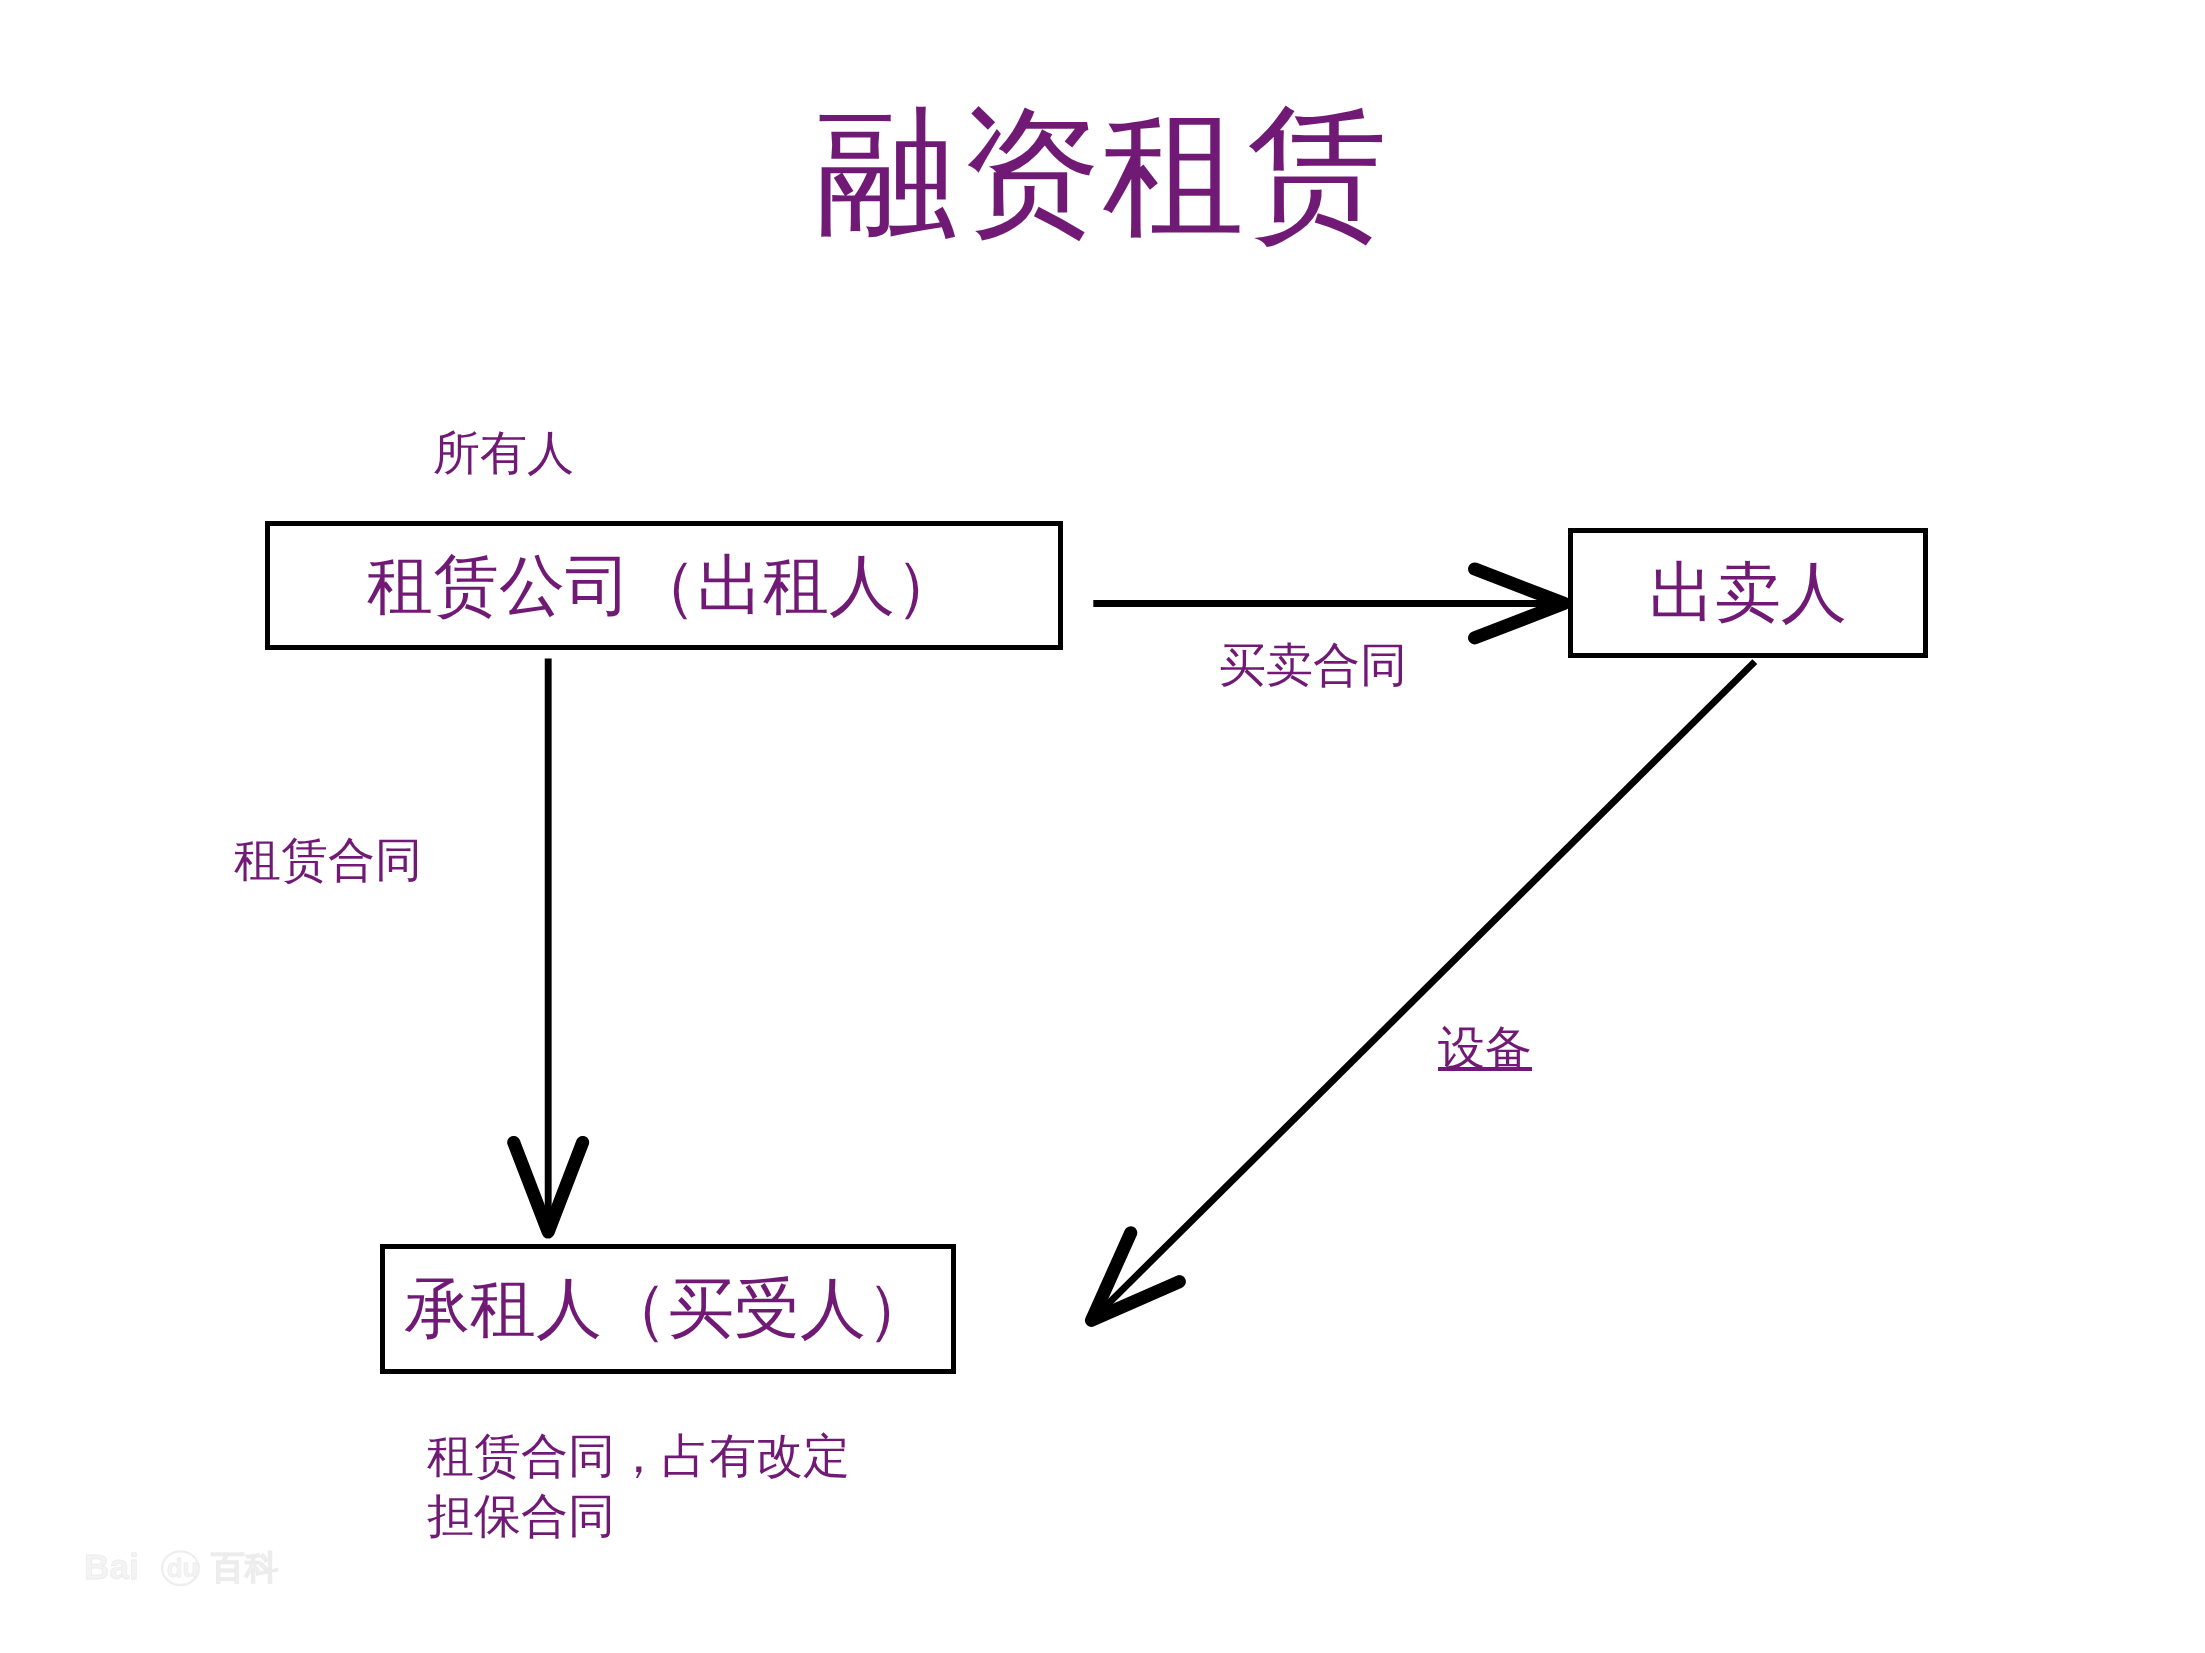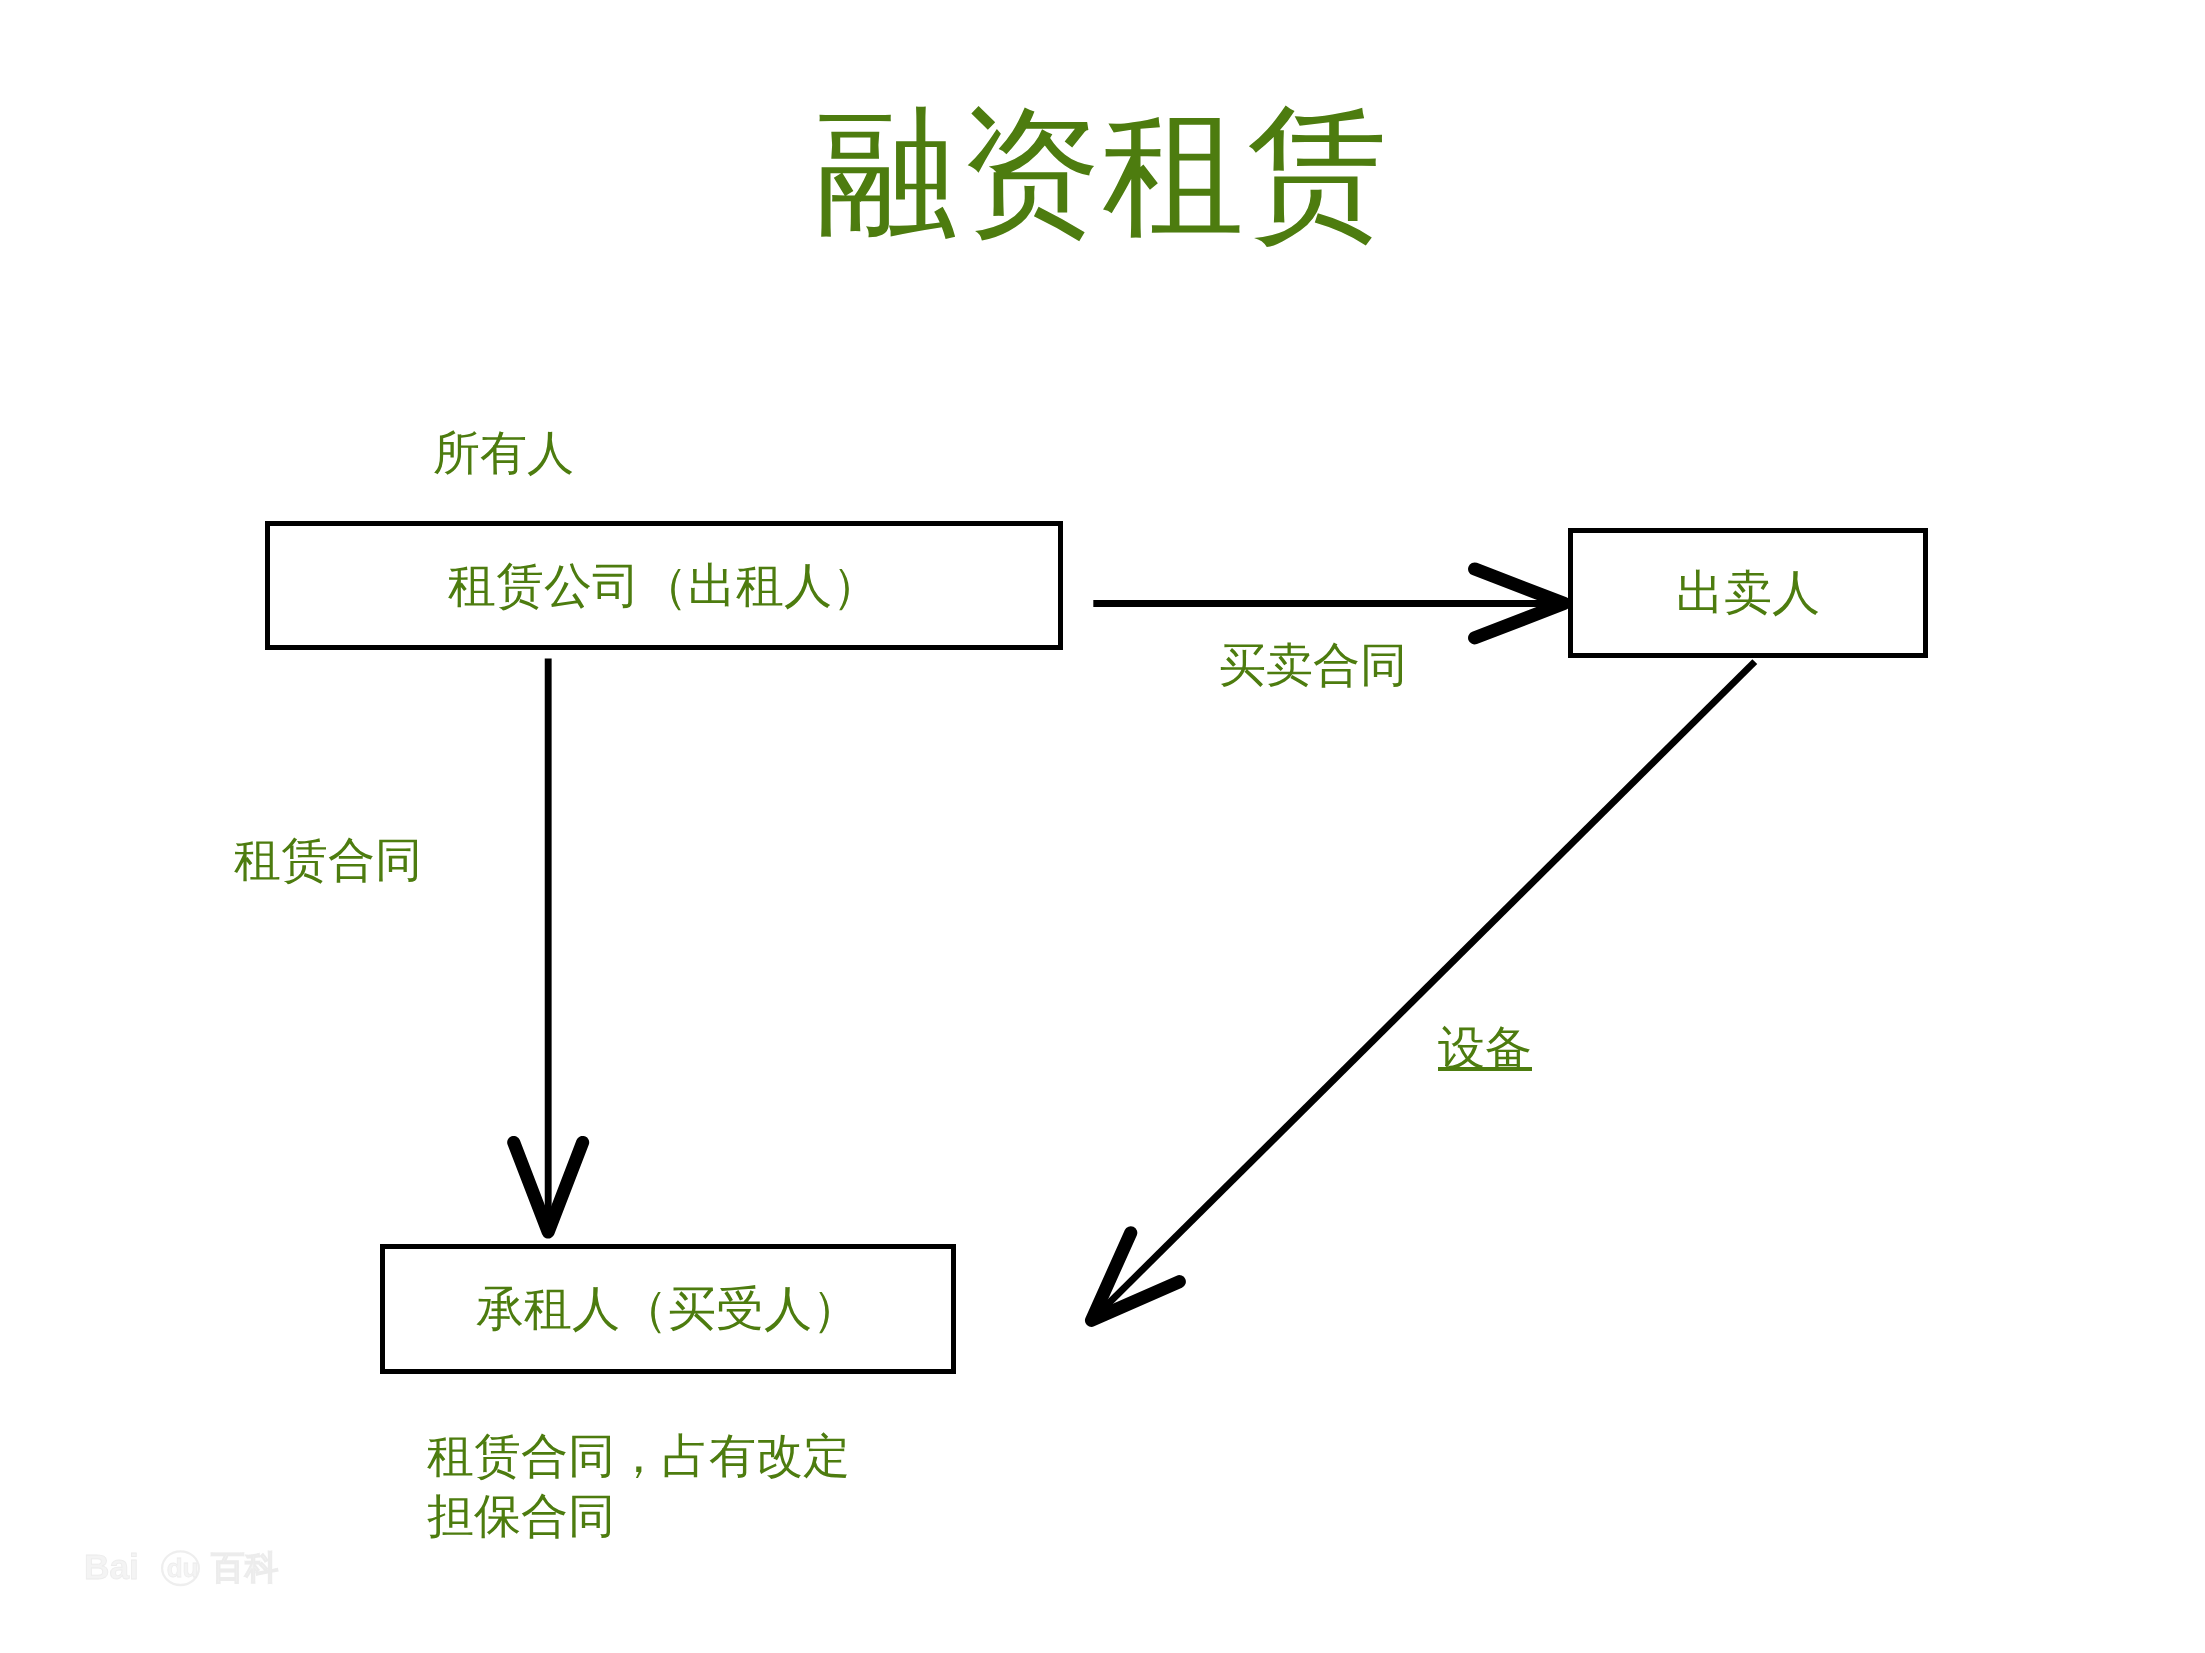--- a/index.html
+++ b/index.html
@@ -7,21 +7,21 @@
     padding: 0;
     background: #ffffff;
   }
   #stage {
     position: relative;
     width: 2205px;
     height: 1654px;
     background: #ffffff;
     overflow: hidden;
     font-family: "Liberation Serif", "DejaVu Serif", serif;
-    color: #4d7c0f;
+    color: #701a75;
   }
   #diagram-svg {
     position: absolute;
     left: 0;
     top: 0;
     width: 2205px;
     height: 1654px;
   }
   .title {
     position: absolute;
@@ -39,21 +39,21 @@
     position: absolute;
     box-sizing: border-box;
     border: 5.4px solid #000000;
     background: transparent;
     display: flex;
     align-items: center;
     justify-content: center;
     text-align: center;
   }
   .node-label {
-    font-size: 48px;
+    font-size: 66px;
     line-height: 1;
     white-space: nowrap;
   }
   #box-lessor {
     left: 265px;
     top: 521px;
     width: 798px;
     height: 129px;
   }
   #box-seller {

